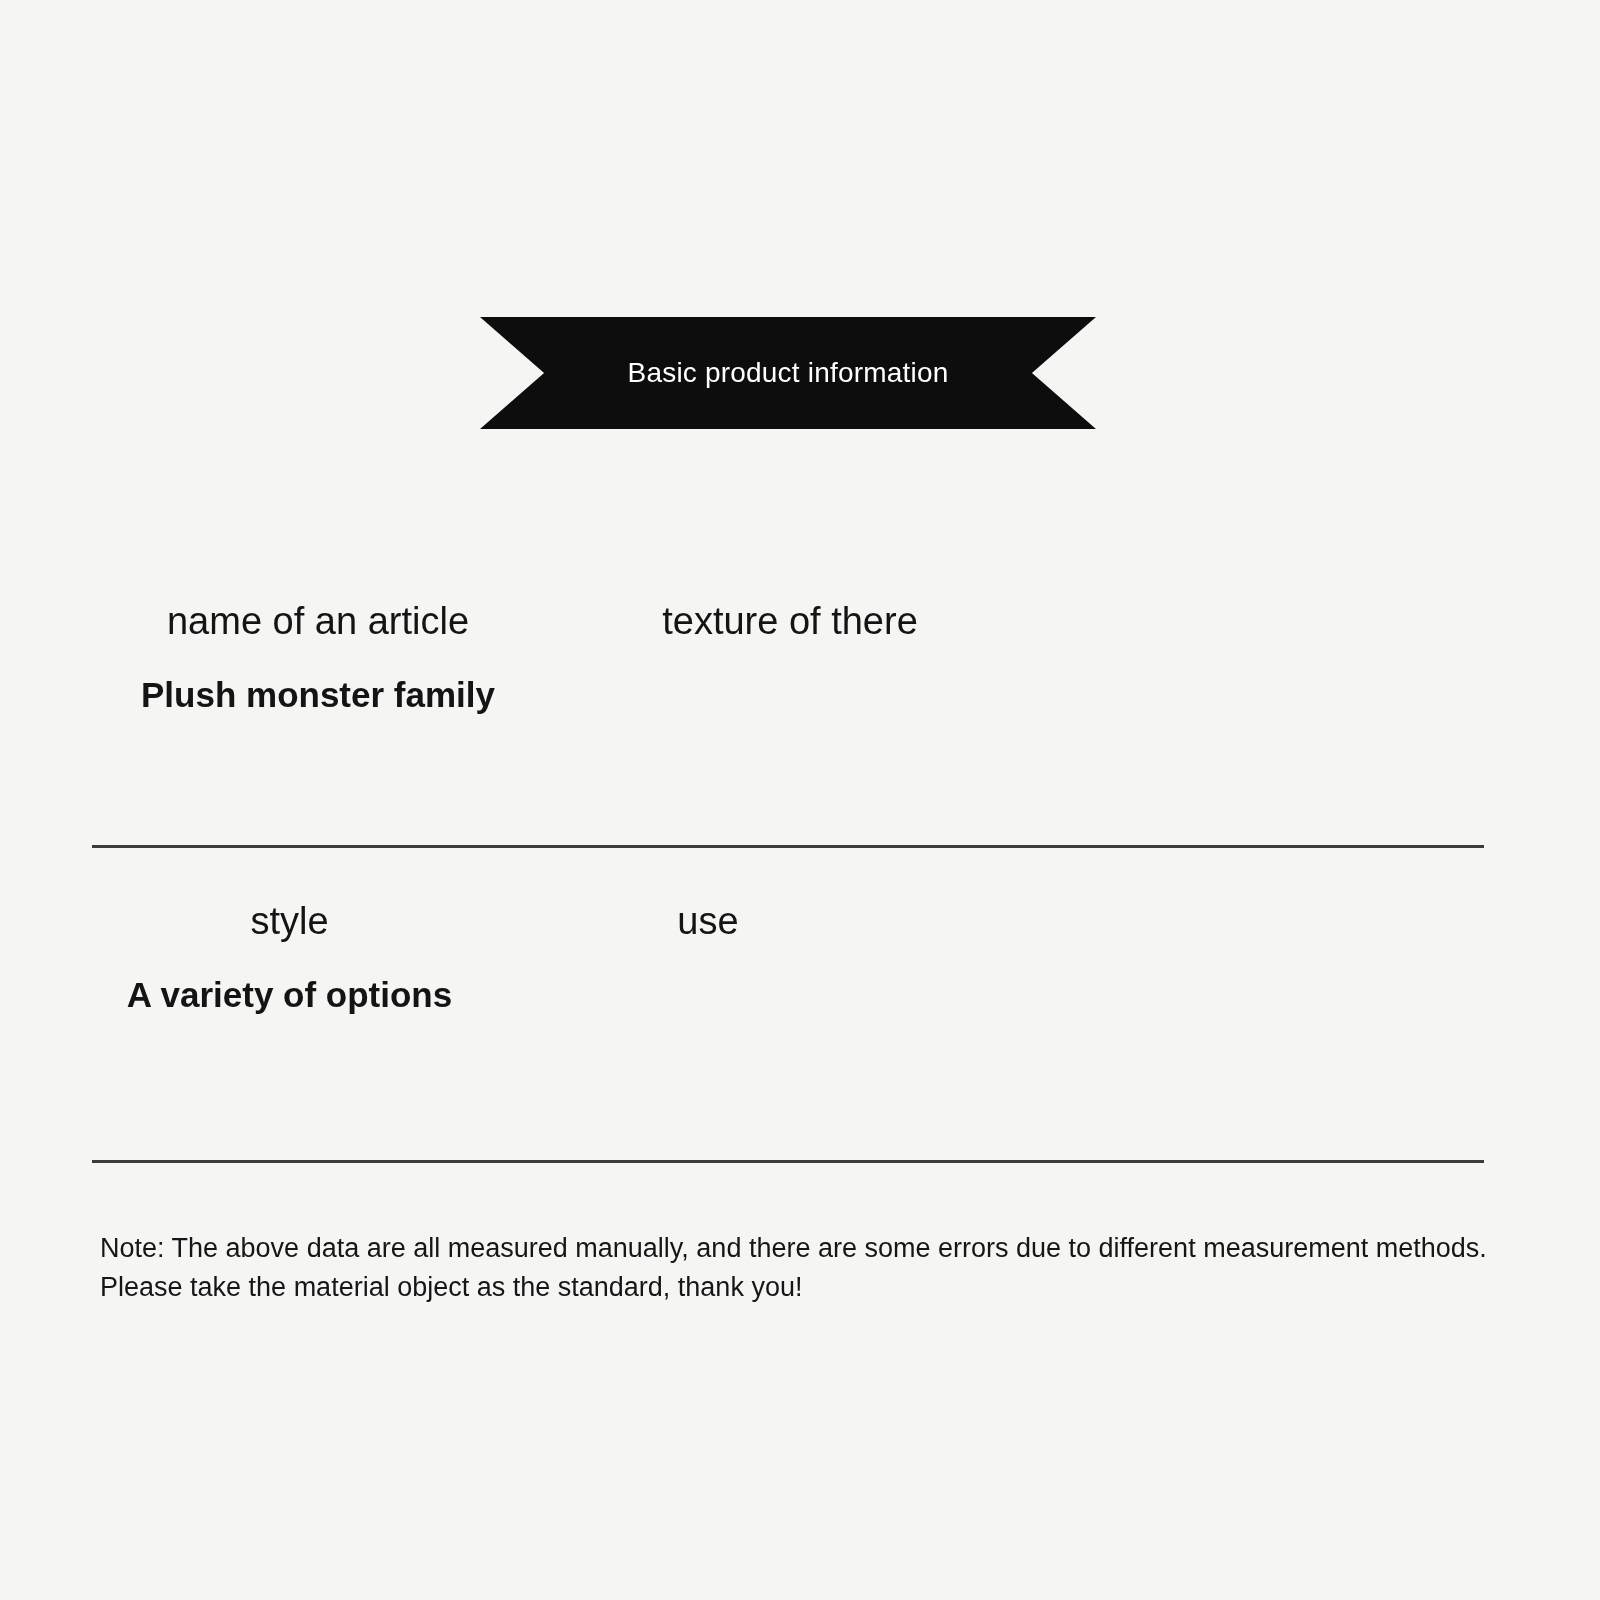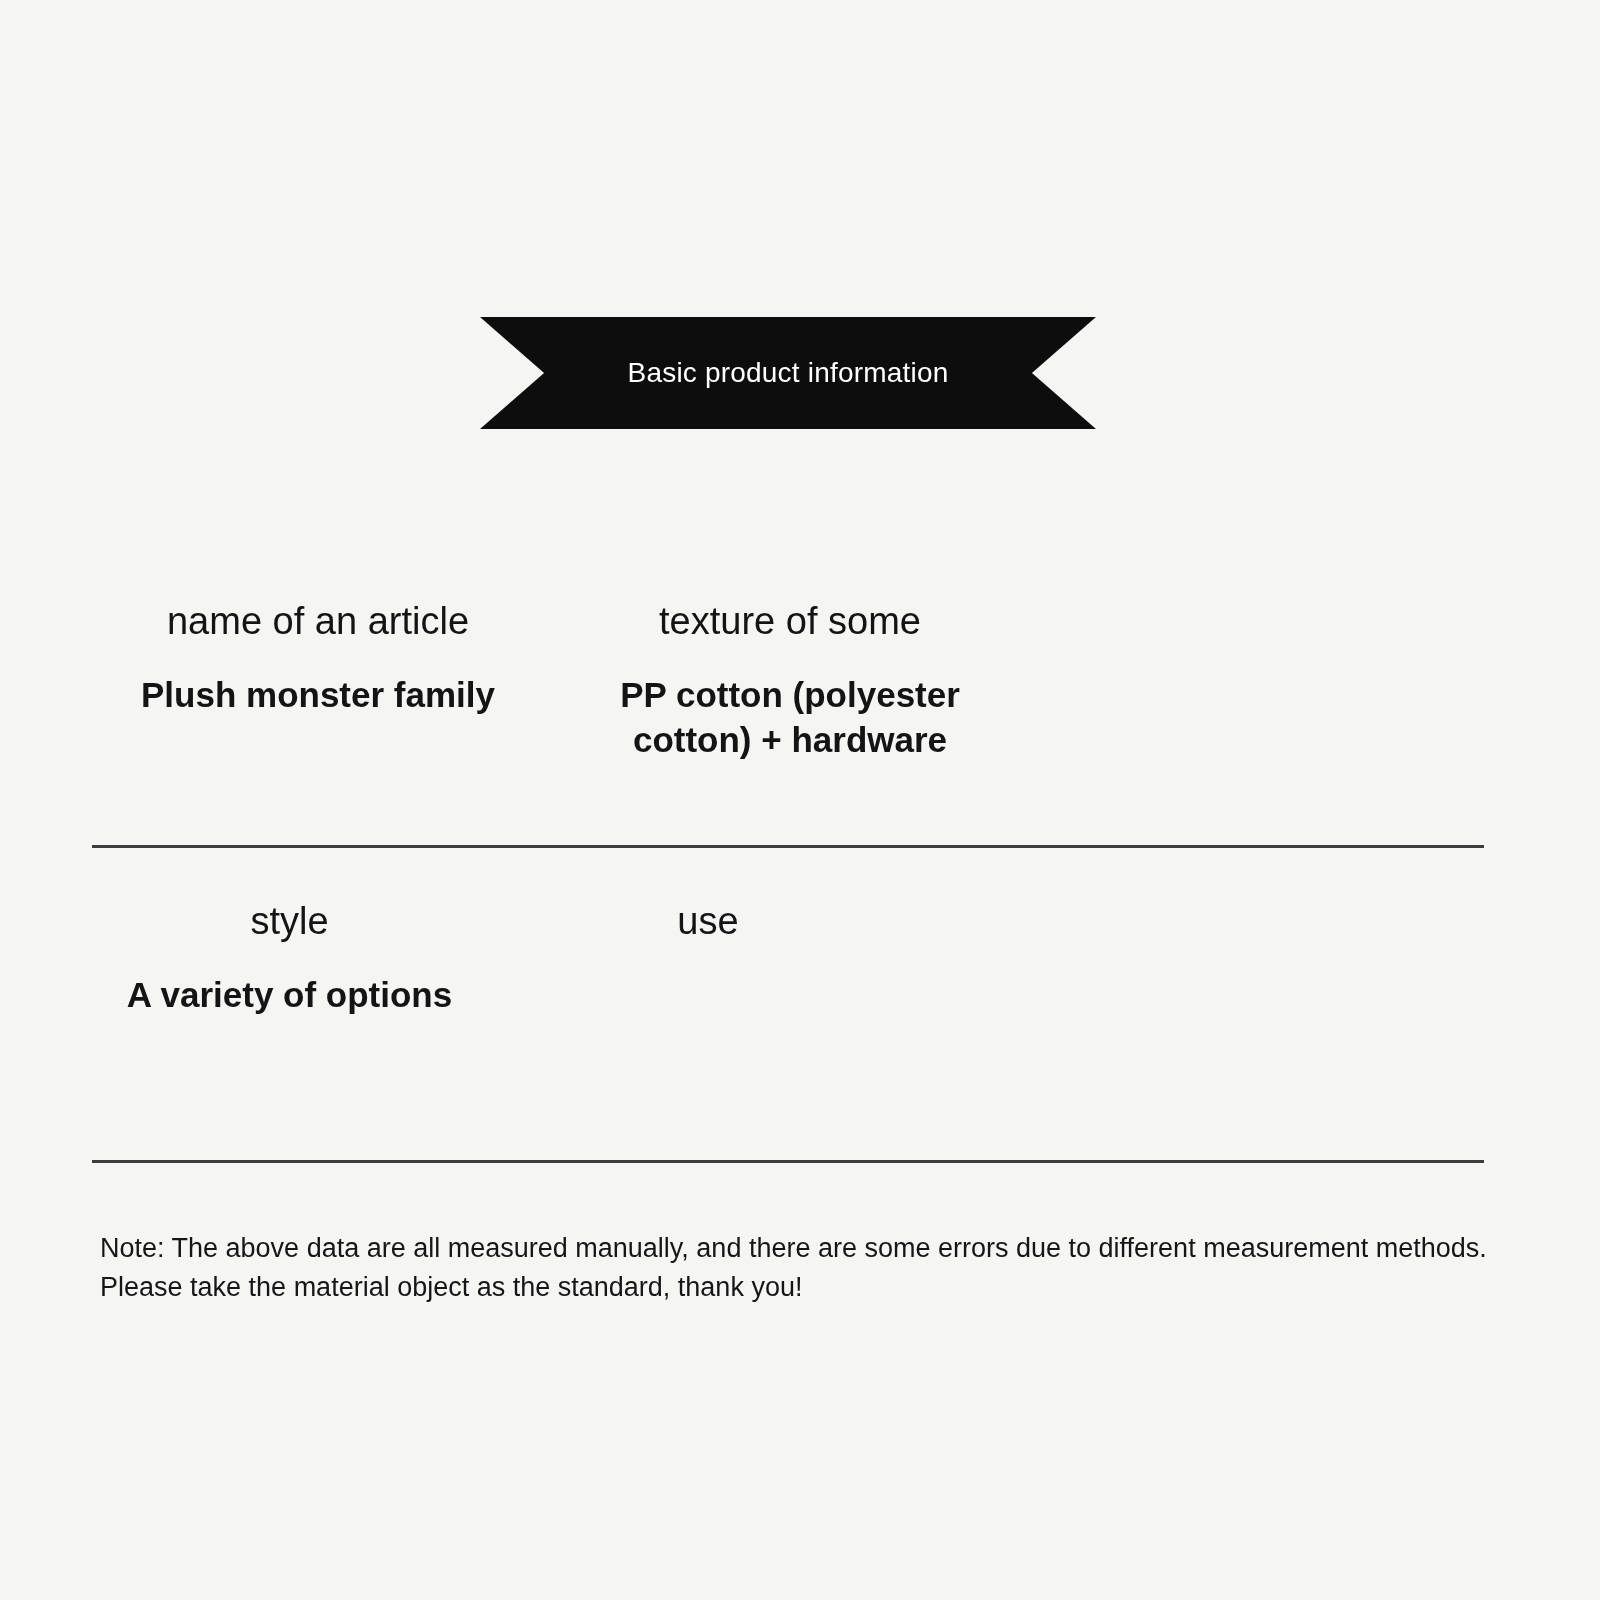--- a/index.html
+++ b/index.html
@@ -124,22 +124,21 @@
     <span class="banner-title">Basic product information</span>
   </div>
 </div>
 
 <div class="spec-row" id="row-1">
   <div class="spec-cell c1">
     <span class="spec-label">name of an article</span>
     <span class="spec-value nowrap">Plush monster family</span>
   </div>
   <div class="spec-cell c2">
-    <span class="spec-label">texture of some</span>
-    <span class="spec-value narrow">PP cotton (polyester cotton) + hardware</span>
+    <span class="spec-label">texture of there</span>
   </div>
   <div class="spec-cell c3">
   </div>
 </div>
 
 <div class="divider" id="divider-1"></div>
 
 <div class="spec-row" id="row-2">
   <div class="spec-cell c1">
     <span class="spec-label">style</span>

